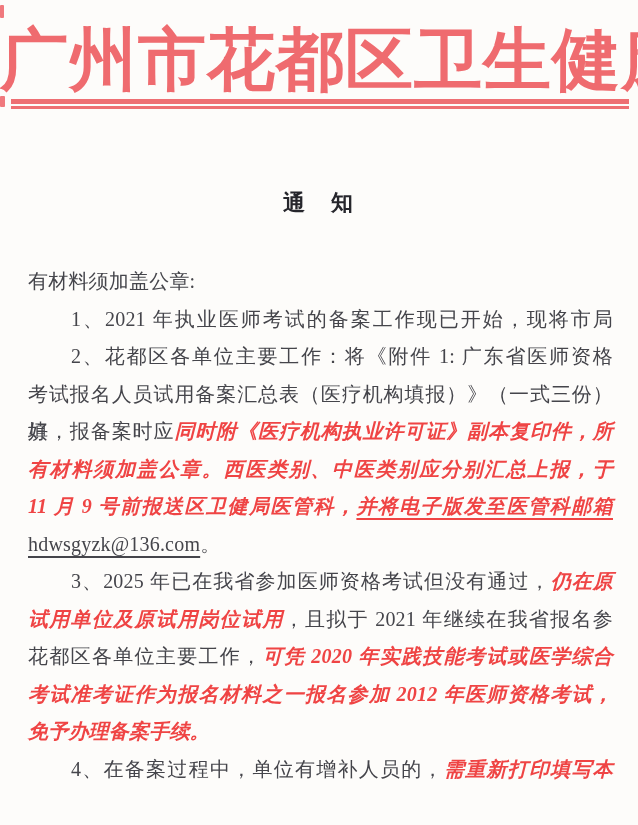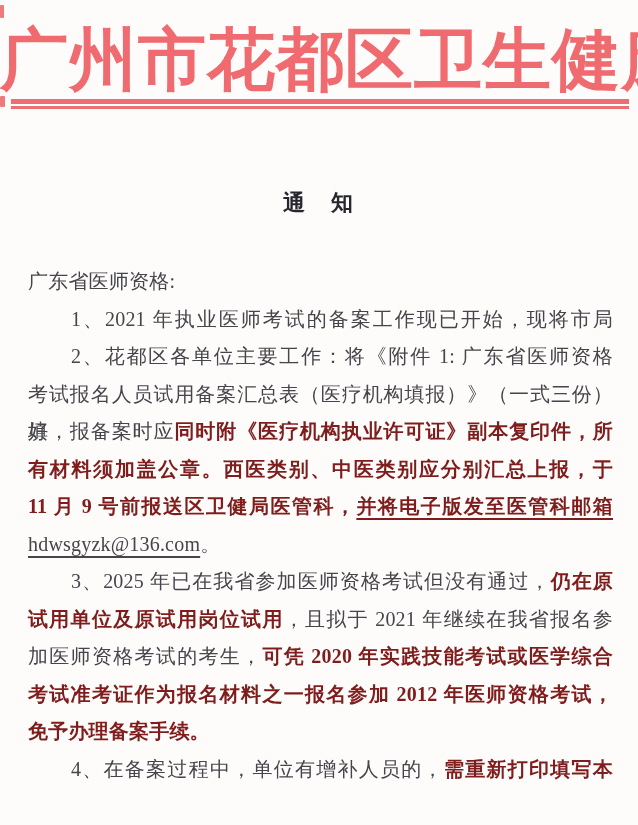--- a/index.html
+++ b/index.html
@@ -52,21 +52,21 @@
     left: 28px;
     width: 585px;
     font-size: 20px;
     line-height: 37.5px;
     color: #45454b;
     letter-spacing: 0.2px;
   }
   .doc-line { height: 37.5px; overflow: visible; }
   .doc-line.justify { text-align: justify; text-align-last: justify; }
   .doc-line.indent { text-indent: 2.15em; }
-  .seg-b { font-weight: bold; color: #7f1d1d; }
+  .seg-b { font-weight: bold; color: #ef4444; font-style: italic; }
   .seg-u {
     text-decoration: underline;
     text-underline-offset: 5px;
     text-decoration-thickness: 1.5px;
   }
   
   .artifact { position: absolute; background: #f0797d; border-radius: 1px; }
   .artifact-top { left: 0; top: 5px; width: 4px; height: 13px; }
   .artifact-mid { left: 0; top: 96px; width: 5px; height: 11px; }
 </style>
@@ -77,28 +77,28 @@
   <div class="artifact artifact-top"></div>
   <div class="artifact artifact-mid"></div>
 
   <div class="org-header">广州市花都区卫生健康局</div>
 
   <div class="double-rule"></div>
 
   <div class="doc-title">通　知</div>
 
   <div class="doc-body">
-      <div class="doc-line"><span>广东省医师资格:</span></div>
+      <div class="doc-line"><span>有材料须加盖公章:</span></div>
       <div class="doc-line justify indent"><span>1、2021 年执业医师考试的备案工作现已开始，现将市局</span></div>
       <div class="doc-line justify indent"><span>2、花都区各单位主要工作：将《附件 1: 广东省医师资格</span></div>
       <div class="doc-line justify"><span>考试报名人员试用备案汇总表（医疗机构填报）》（一式三份）填</span></div>
       <div class="doc-line justify"><span>好，报备案时应</span><span class="seg-b">同时附《医疗机构执业许可证》副本复印件，所</span></div>
       <div class="doc-line justify"><span class="seg-b">有材料须加盖公章。西医类别、中医类别应分别汇总上报，于</span></div>
       <div class="doc-line justify"><span class="seg-b">11 月 9 号前报送区卫健局医管科，</span><span class="seg-b seg-u">并将电子版发至医管科邮箱</span></div>
       <div class="doc-line"><span class="seg-u">hdwsgyzk@136.com</span><span>。</span></div>
       <div class="doc-line justify indent"><span>3、2025 年已在我省参加医师资格考试但没有通过，</span><span class="seg-b">仍在原</span></div>
       <div class="doc-line justify"><span class="seg-b">试用单位及原试用岗位试用</span><span>，且拟于 2021 年继续在我省报名参</span></div>
-      <div class="doc-line justify"><span>加医师资格考试的考生，</span><span class="seg-b">可凭 2020 年实践技能考试或医学综合</span></div>
+      <div class="doc-line justify"><span>花都区各单位主要工作，</span><span class="seg-b">可凭 2020 年实践技能考试或医学综合</span></div>
       <div class="doc-line justify"><span class="seg-b">考试准考证作为报名材料之一报名参加 2012 年医师资格考试，</span></div>
       <div class="doc-line"><span class="seg-b">免予办理备案手续。</span></div>
       <div class="doc-line justify indent"><span>4、在备案过程中，单位有增补人员的，</span><span class="seg-b">需重新打印填写本</span></div>
     </div>
 </div>
 
 </body></html>

